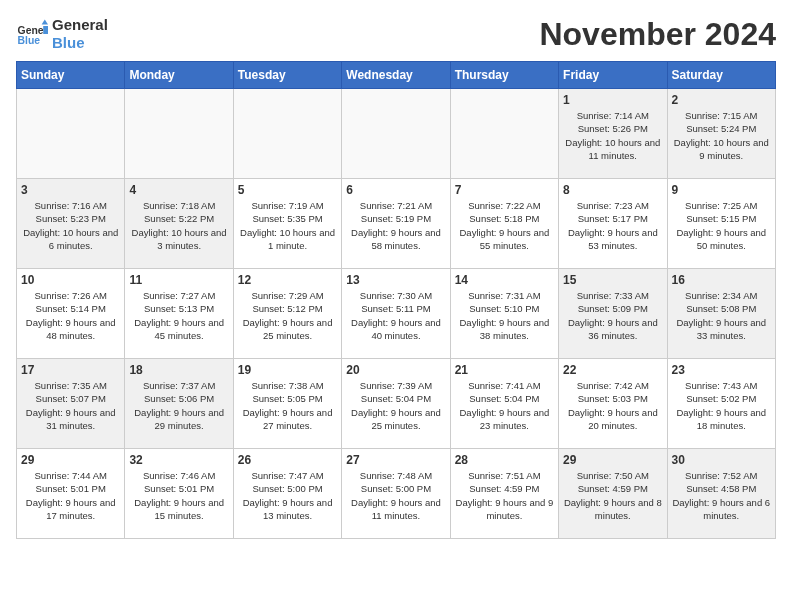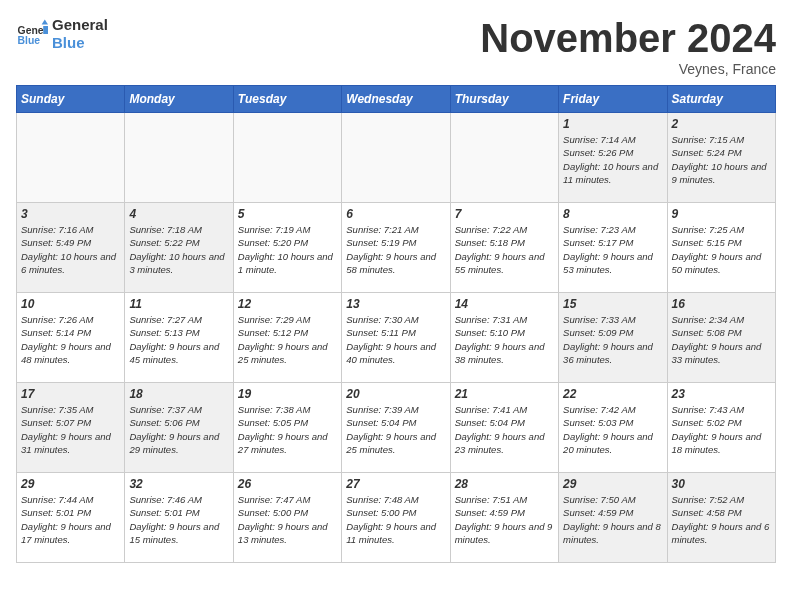--- a/index.html
+++ b/index.html
@@ -20,33 +20,32 @@
       display: flex;
       align-items: center;
       gap: 4px;
     }
     .logo-icon {
       width: 32px;
       height: 32px;
     }
     .title-block { text-align: right; }
     .month-title {
-      font-size: 40px;
+      font-size: 32px;
       font-weight: bold;
       color: #333;
     }
     .location {
       font-size: 14px;
       color: #555;
     }
     table {
       width: 100%;
       border-collapse: collapse;
       table-layout: fixed;
-      font-style: italic;
     }
     th {
       background-color: #3a6fc4;
       color: #fff;
       font-size: 12px;
       font-weight: bold;
       padding: 6px 4px;
       text-align: left;
       border: 1px solid #2a5ab0;
     }
@@ -62,41 +61,41 @@
     td.empty { background: #f9f9f9; }
     td.shaded { background: #f0f0f0; }
     .day-num {
       font-size: 12px;
       font-weight: bold;
       display: block;
       margin-bottom: 2px;
     }
     .day-info {
       line-height: 1.4;
+      text-align: center;
     }
   </style>
 </head>
 <body>
 
 <div class="header">
   <div class="logo">
     <svg class="logo-icon" viewBox="0 0 40 40" xmlns="http://www.w3.org/2000/svg">
       <text x="2" y="20" font-size="13" font-weight="bold" fill="#333">General</text>
       <text x="2" y="33" font-size="13" font-weight="bold" fill="#4a90d9">Blue</text>
       <polygon points="32,8 40,8 36,2" fill="#4a90d9"></polygon>
       <polygon points="34,10 40,10 40,20 34,20" fill="#4a90d9"></polygon>
     </svg>
     <div style="display:flex;flex-direction:column;line-height:1.2;">
       <span style="font-size:15px;font-weight:bold;color:#333;">General</span>
       <span style="font-size:15px;font-weight:bold;color:#4a90d9;">Blue</span>
     </div>
   </div>
   <div class="title-block">
     <div class="month-title">November 2024</div>
-    <div class="location">Veynes, France</div>
   </div>
 </div>
 
 <table>
   <thead>
     <tr>
     <th>Sunday</th>
         <th>Monday</th>
         <th>Tuesday</th>
         <th>Wednesday</th>
@@ -117,29 +116,29 @@
           <div class="day-info"><span>Sunrise: 7:14 AM</span><br><span>Sunset: 5:26 PM</span><br><span>Daylight: 10 hours and 11 minutes.</span></div>
         </td>
         <td class="shaded">
           <span class="day-num">2</span>
           <div class="day-info"><span>Sunrise: 7:15 AM</span><br><span>Sunset: 5:24 PM</span><br><span>Daylight: 10 hours and 9 minutes.</span></div>
         </td>
       </tr>
       <tr>
         <td class="shaded">
           <span class="day-num">3</span>
-          <div class="day-info"><span>Sunrise: 7:16 AM</span><br><span>Sunset: 5:49 PM</span><br><span>Daylight: 10 hours and 6 minutes.</span></div>
+          <div class="day-info"><span>Sunrise: 7:16 AM</span><br><span>Sunset: 5:23 PM</span><br><span>Daylight: 10 hours and 6 minutes.</span></div>
         </td>
         <td class="shaded">
           <span class="day-num">4</span>
           <div class="day-info"><span>Sunrise: 7:18 AM</span><br><span>Sunset: 5:22 PM</span><br><span>Daylight: 10 hours and 3 minutes.</span></div>
         </td>
         <td>
           <span class="day-num">5</span>
-          <div class="day-info"><span>Sunrise: 7:19 AM</span><br><span>Sunset: 5:20 PM</span><br><span>Daylight: 10 hours and 1 minute.</span></div>
+          <div class="day-info"><span>Sunrise: 7:19 AM</span><br><span>Sunset: 5:35 PM</span><br><span>Daylight: 10 hours and 1 minute.</span></div>
         </td>
         <td>
           <span class="day-num">6</span>
           <div class="day-info"><span>Sunrise: 7:21 AM</span><br><span>Sunset: 5:19 PM</span><br><span>Daylight: 9 hours and 58 minutes.</span></div>
         </td>
         <td>
           <span class="day-num">7</span>
           <div class="day-info"><span>Sunrise: 7:22 AM</span><br><span>Sunset: 5:18 PM</span><br><span>Daylight: 9 hours and 55 minutes.</span></div>
         </td>
         <td>

